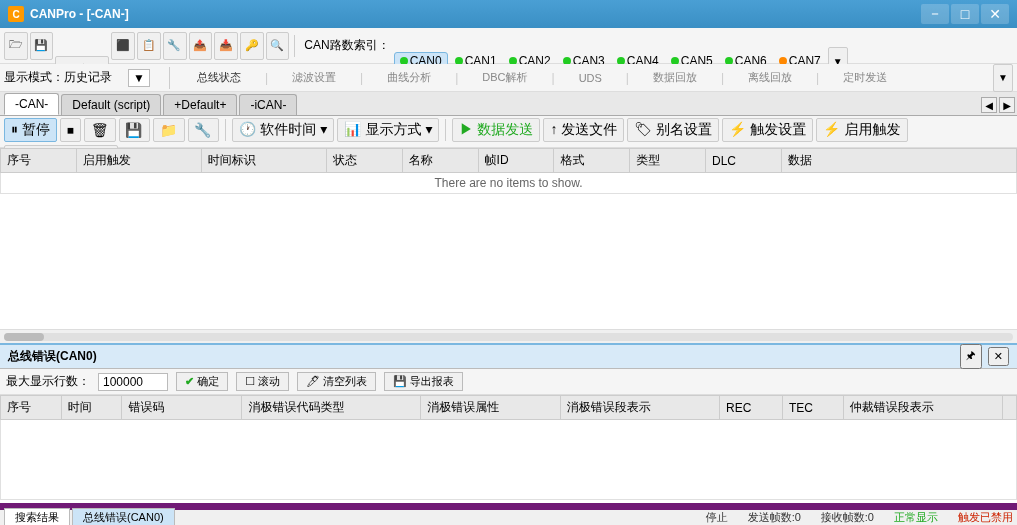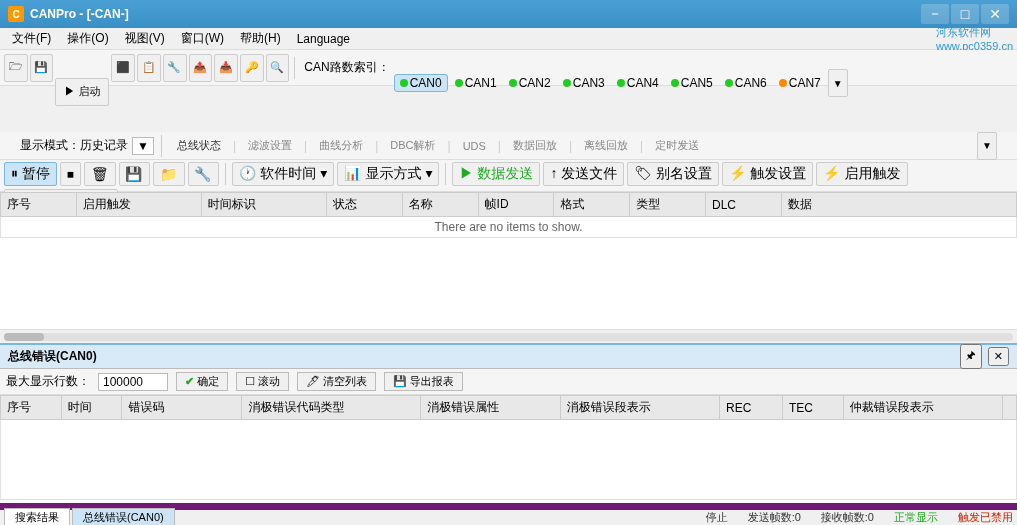--- a/index.html
+++ b/index.html
@@ -23,21 +23,21 @@
     .tb-sep { width: 1px; height: 22px; background: #ccc; margin: 0 3px; }
     .can-label { font-size: 12px; margin-left: 4px; margin-right: 2px; }
     .can-channel { display: flex; align-items: center; gap: 2px; padding: 1px 5px; border-radius: 3px; cursor: pointer; font-size: 12px; }
     .can-channel.active { background: #cce4f7; border: 1px solid #7ab7e0; }
     .can-channel .dot { width: 8px; height: 8px; border-radius: 50%; }
     .dot-green { background: #22cc22; }
     .dot-orange { background: #ff8800; }
     .channels-area { display: flex; align-items: center; gap: 2px; flex: 1; margin-top: 31px; }
 
     
-    .toolbar2 { background: #f5f5f5; height: 28px; display: flex; align-items: center; padding: 0 20px; border-bottom: 1px solid #ddd; gap: 4px; margin-top: 46px; }
+    .toolbar2 { background: #f5f5f5; height: 28px; display: flex; align-items: center; padding: 0 4px; border-bottom: 1px solid #ddd; gap: 16px; }
     .mode-label { font-size: 12px; }
     .mode-dropdown { padding: 1px 4px; border: 1px solid #bbb; background: white; font-size: 12px; cursor: pointer; display: flex; align-items: center; gap: 2px; }
     .tb2-btn { padding: 2px 8px; font-size: 11px; color: #888; cursor: pointer; border: none; background: transparent; }
     .tb2-btn.enabled { color: #333; }
 
     
     .tab-strip { background: #e8e8e8; height: 24px; display: flex; align-items: flex-end; padding-left: 4px; border-bottom: 1px solid #aaa; position: relative; }
     .tab { padding: 3px 10px; border: 1px solid #aaa; border-bottom: none; background: #d8d8d8; cursor: pointer; font-size: 12px; border-radius: 3px 3px 0 0; margin-right: 2px; }
     .tab.active { background: white; border-bottom: 1px solid white; z-index: 1; }
     .tab-nav { position: absolute; right: 2px; bottom: 2px; display: flex; gap: 2px; }
@@ -93,32 +93,20 @@
   </div>
   <div class="title-bar-controls">
     <button class="title-btn">－</button>
     <button class="title-btn">□</button>
     <button class="title-btn close">✕</button>
   </div>
 </div>
 
 <div class="app-body">
 
-  <div class="menu-bar">
-    <span class="menu-item">文件(F)</span>
-    <span class="menu-item">操作(O)</span>
-    <span class="menu-item">视图(V)</span>
-    <span class="menu-item">窗口(W)</span>
-    <span class="menu-item">帮助(H)</span>
-    <span class="menu-item">Language</span>
-    <div style="margin-left:auto; font-size:11px; color:#3399cc; cursor:pointer;">
-      <div>河东软件网</div>
-      <div>www.pc0359.cn</div>
-    </div>
-  </div>
 
   <div class="toolbar">
     <button class="tb-btn">🗁</button>
     <button class="tb-btn">💾</button>
     <button class="tb-btn" style="padding:0 8px;margin-top:48px;">▶ 启动</button>
     <button class="tb-btn">⬛</button>
     <button class="tb-btn">📋</button>
     <button class="tb-btn">🔧</button>
     <button class="tb-btn">📤</button>
     <button class="tb-btn">📥</button>
@@ -180,20 +168,30 @@
     <button class="tb2-btn">数据回放</button>
     <div style="color:#ccc">|</div>
     <button class="tb2-btn">离线回放</button>
     <div style="color:#ccc">|</div>
     <button class="tb2-btn">定时发送</button>
     <button class="tb-btn" style="font-size:10px; margin-left:auto;">▼</button>
   </div>
 
   <div class="middle-area" style="flex:1; display:flex; flex-direction:column; overflow:hidden;">
 
+    <div class="tab-strip">
+      <div class="tab active">-CAN-</div>
+      <div class="tab">Default (script)</div>
+      <div class="tab">+Default+</div>
+      <div class="tab">-iCAN-</div>
+      <div class="tab-nav">
+        <button class="tab-nav-btn">◀</button>
+        <button class="tab-nav-btn">▶</button>
+      </div>
+    </div>
 
     <div class="inner-toolbar">
       <button class="itb-btn active">⏸ 暂停</button>
       <button class="itb-btn">⏹</button>
       <button class="itb-btn">🗑</button>
       <button class="itb-btn">💾</button>
       <button class="itb-btn">📁</button>
       <button class="itb-btn">🔧</button>
       <div class="tb-sep"></div>
       <button class="itb-btn">🕐 软件时间 ▾</button>

